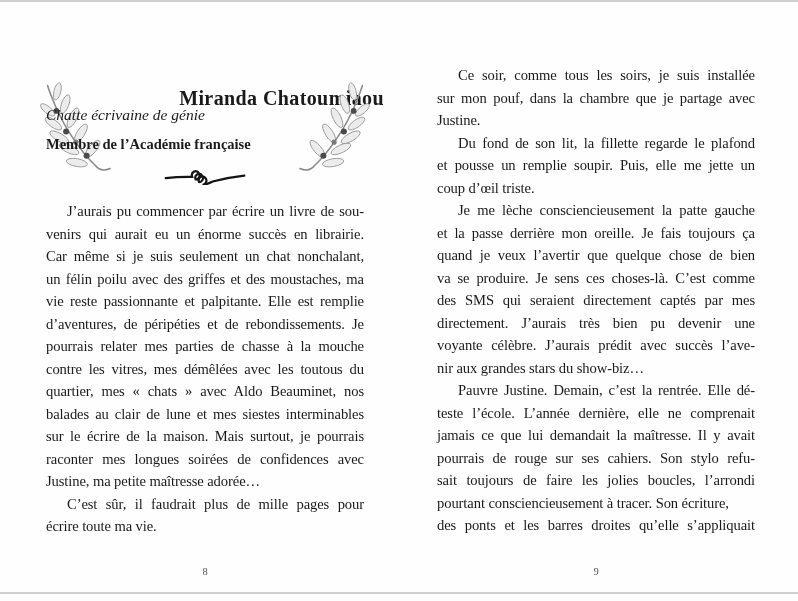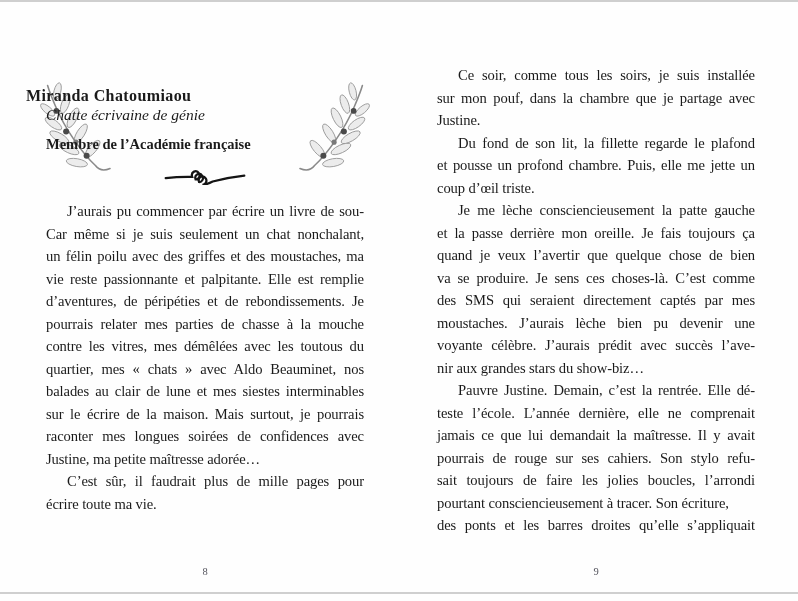--- a/index.html
+++ b/index.html
@@ -10,22 +10,22 @@
   }
   .edge{position:absolute;left:0;width:798px;height:2px;background:#cfcfcf;}
   .edge.top{top:0;}
   .edge.bottom{top:592px;}
 
   .page{position:absolute;top:0;height:545px;width:318px;}
   .page.left{left:46px;}
   .page.right{left:437px;}
 
   
-  .title{position:absolute;top:75px;left:-20px;right:-20px;text-align:left;
-         font-size:16px;line-height:20px;font-weight:bold;letter-spacing:.4px;}
+  .title{position:absolute;top:75px;left:-20px;right:-20px;text-align:right;
+         font-size:20px;line-height:20px;font-weight:bold;letter-spacing:.4px;}
   .subtitle{position:absolute;top:107px;left:0;right:0;text-align:left;
          font-size:15.5px;line-height:16px;font-style:italic;}
   .affiliation{position:absolute;top:137px;left:0;right:0;
          font-size:14.5px;line-height:15px;font-weight:bold;}
   .branch{position:absolute;top:80px;width:80px;height:95px;}
   .branch.l{left:-14px;}
   .branch.r{right:-14px;transform:scaleX(-1);}
   .divider{position:absolute;top:167px;left:0;right:0;display:flex;justify-content:center;}
 
   
@@ -106,20 +106,21 @@
                    c-2,-6 5,-9 8,-4 c2,3.5 -1,7.5 -4,7
                    c-2,-6 5,-9 8,-4 c2,3.5 -1,7.5 -4,7
                    c-2,-6 5,-9 8,-4 c2,3.5 -1,7.5 -4,7
                    c3,1 8,-1.5 12,-3.5 C66,14 80,11 94,9.5" fill="none" stroke="#141414" stroke-width="2.6" stroke-linecap="round"></path>
         </svg>
       </div>
     </header>
 
     <div class="body" id="left-body">
         <div class="line firstline">J’aurais pu commencer par écrire un livre de sou-</div>
+        <div class="line">venirs qui aurait eu un énorme succès en librairie.</div>
         <div class="line">Car même si je suis seulement un chat nonchalant,</div>
         <div class="line">un félin poilu avec des griffes et des moustaches, ma</div>
         <div class="line">vie reste passionnante et palpitante. Elle est remplie</div>
         <div class="line">d’aventures, de péripéties et de rebondissements. Je</div>
         <div class="line">pourrais relater mes parties de chasse à la mouche</div>
         <div class="line">contre les vitres, mes démêlées avec les toutous du</div>
         <div class="line">quartier, mes « chats » avec Aldo Beauminet, nos</div>
         <div class="line">balades au clair de lune et mes siestes interminables</div>
         <div class="line">sur le écrire de la maison. Mais surtout, je pourrais</div>
         <div class="line">raconter mes longues soirées de confidences avec</div>
@@ -129,28 +130,28 @@
       </div>
     <div class="pageno">8</div>
   </section>
 
   <section class="page right">
     <div class="body" id="right-body">
         <div class="line firstline">Ce soir, comme tous les soirs, je suis installée</div>
         <div class="line">sur mon pouf, dans la chambre que je partage avec</div>
         <div class="line lastline">Justine.</div>
         <div class="line firstline">Du fond de son lit, la fillette regarde le plafond</div>
-        <div class="line">et pousse un profond chambre. Puis, elle me jette un</div>
+        <div class="line">et pousse un remplie soupir. Puis, elle me jette un</div>
         <div class="line lastline">coup d’œil triste.</div>
         <div class="line firstline">Je me lèche consciencieusement la patte gauche</div>
         <div class="line">et la passe derrière mon oreille. Je fais toujours ça</div>
         <div class="line">quand je veux l’avertir que quelque chose de bien</div>
         <div class="line">va se produire. Je sens ces choses-là. C’est comme</div>
         <div class="line">des SMS qui seraient directement captés par mes</div>
-        <div class="line">moustaches. J’aurais lèche bien pu devenir une</div>
+        <div class="line">directement. J’aurais très bien pu devenir une</div>
         <div class="line">voyante célèbre. J’aurais prédit avec succès l’ave-</div>
         <div class="line lastline">nir aux grandes stars du show-biz…</div>
         <div class="line firstline">Pauvre Justine. Demain, c’est la rentrée. Elle dé-</div>
         <div class="line">teste l’école. L’année dernière, elle ne comprenait</div>
         <div class="line">jamais ce que lui demandait la maîtresse. Il y avait</div>
         <div class="line">pourrais de rouge sur ses cahiers. Son stylo refu-</div>
         <div class="line">sait toujours de faire les jolies boucles, l’arrondi</div>
         <div class="line lastline">pourtant consciencieusement à tracer. Son écriture,</div>
         <div class="line">des ponts et les barres droites qu’elle s’appliquait</div>
       </div>

